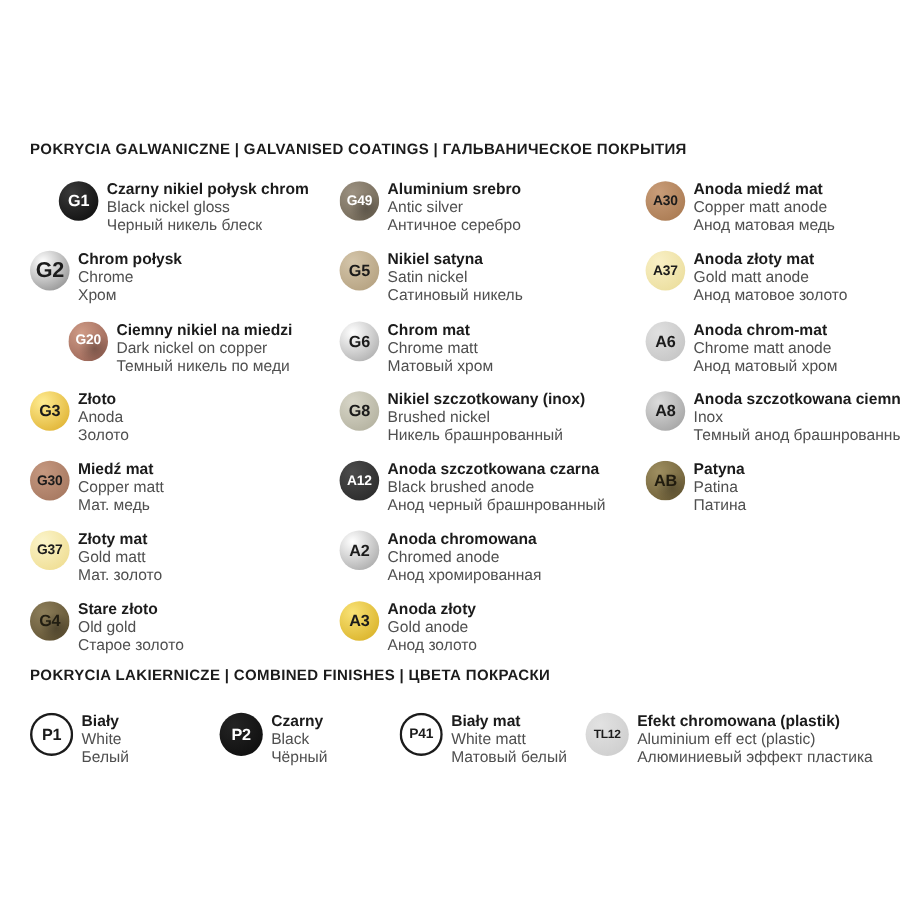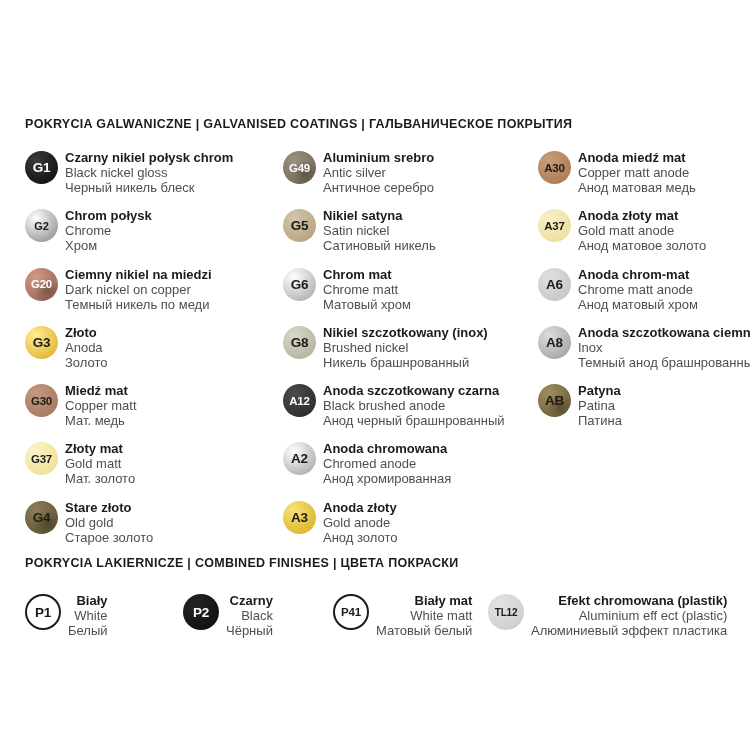--- a/index.html
+++ b/index.html
@@ -29,21 +29,20 @@
     display: grid;
     grid-auto-flow: column;
     grid-template-rows: repeat(7, 58.3px);
     grid-template-columns: 258px 255px 212px;
   }
   .grid-combined {
     position: absolute;
     left: 25px; top: 593px;
     display: grid;
     grid-template-columns: 158px 150px 155px auto;
-    text-align: right;
   }
   .item { display: flex; align-items: flex-start; }
   .swatch {
     width: 33px; height: 33px;
     flex: 0 0 33px;
     border-radius: 50%;
     display: flex; align-items: center; justify-content: center;
     font-weight: bold;
     margin-top: 1px;
     letter-spacing: -0.2px;
@@ -56,37 +55,37 @@
   .line-en, .line-ru { font-size: 13px; line-height: 15px; color: #4f4f4f; }
 </style>
 </head>
 <body>
 
 <div class="section-header" id="header-galvanised">POKRYCIA GALWANICZNE | GALVANISED COATINGS | ГАЛЬВАНИЧЕСКОЕ ПОКРЫТИЯ</div>
 
 <div class="grid-galvanised">
 
   <div class="item">
-    <span class="swatch" style="background: radial-gradient(circle at 33% 28%, rgb(58, 58, 58) 0%, rgb(19, 19, 19) 80%); color: rgb(255, 255, 255); font-size: 13.5px;">G1</span>
+    <span class="swatch" style="background: radial-gradient(circle at 33% 28%, rgb(58, 58, 58) 0%, rgb(19, 19, 19) 80%); color: rgb(255, 255, 255); font-size: 13.5px; margin-left: 24px;">G1</span>
     <div class="lines">
       <div class="line-pl">Czarny nikiel połysk chrom</div>
       <div class="line-en">Black nickel gloss</div>
       <div class="line-ru">Черный никель блеск</div>
     </div>
   </div>
   <div class="item">
-    <span class="swatch" style="background: radial-gradient(circle at 33% 28%, rgb(255, 255, 255) 0%, rgb(154, 154, 154) 80%); color: rgb(27, 27, 27); font-size: 11px;">G2</span>
+    <span class="swatch" style="background: radial-gradient(circle at 33% 28%, rgb(255, 255, 255) 0%, rgb(154, 154, 154) 80%); color: rgb(27, 27, 27); font-size: 18px;">G2</span>
     <div class="lines">
       <div class="line-pl">Chrom połysk</div>
       <div class="line-en">Chrome</div>
       <div class="line-ru">Хром</div>
     </div>
   </div>
   <div class="item">
-    <span class="swatch" style="background: radial-gradient(circle at 66% 68%, rgba(0, 0, 0, 0.28) 0%, rgba(0, 0, 0, 0) 42%), radial-gradient(circle at 33% 28%, rgb(207, 155, 134) 0%, rgb(158, 105, 90) 80%); color: rgb(255, 255, 255); font-size: 11.5px;">G20</span>
+    <span class="swatch" style="background: radial-gradient(circle at 66% 68%, rgba(0, 0, 0, 0.28) 0%, rgba(0, 0, 0, 0) 42%), radial-gradient(circle at 33% 28%, rgb(207, 155, 134) 0%, rgb(158, 105, 90) 80%); color: rgb(255, 255, 255); font-size: 11.5px; margin-left: 32px;">G20</span>
     <div class="lines">
       <div class="line-pl">Ciemny nikiel na miedzi</div>
       <div class="line-en">Dark nickel on copper</div>
       <div class="line-ru">Темный никель по меди</div>
     </div>
   </div>
   <div class="item">
     <span class="swatch" style="background: radial-gradient(circle at 33% 28%, rgb(255, 236, 146) 0%, rgb(226, 183, 58) 80%); color: rgb(27, 27, 27); font-size: 13.5px;">G3</span>
     <div class="lines">
       <div class="line-pl">Złoto</div>
@@ -147,21 +146,21 @@
     <span class="swatch" style="background: radial-gradient(circle at 33% 28%, rgb(216, 214, 200) 0%, rgb(182, 180, 162) 80%); color: rgb(27, 27, 27); font-size: 13.5px;">G8</span>
     <div class="lines">
       <div class="line-pl">Nikiel szczotkowany (inox)</div>
       <div class="line-en">Brushed nickel</div>
       <div class="line-ru">Никель брашнрованный</div>
     </div>
   </div>
   <div class="item">
     <span class="swatch" style="background: radial-gradient(circle at 33% 28%, rgb(76, 76, 76) 0%, rgb(45, 45, 45) 80%); color: rgb(255, 255, 255); font-size: 11.5px;">A12</span>
     <div class="lines">
-      <div class="line-pl">Anoda szczotkowany czarna</div>
+      <div class="line-pl">Anoda szczotkowana czarna</div>
       <div class="line-en">Black brushed anode</div>
       <div class="line-ru">Анод черный брашнрованный</div>
     </div>
   </div>
   <div class="item">
     <span class="swatch" style="background: radial-gradient(circle at 33% 28%, rgb(255, 255, 255) 0%, rgb(176, 176, 176) 80%); color: rgb(27, 27, 27); font-size: 13.5px;">A2</span>
     <div class="lines">
       <div class="line-pl">Anoda chromowana</div>
       <div class="line-en">Chromed anode</div>
       <div class="line-ru">Анод хромированная</div>

